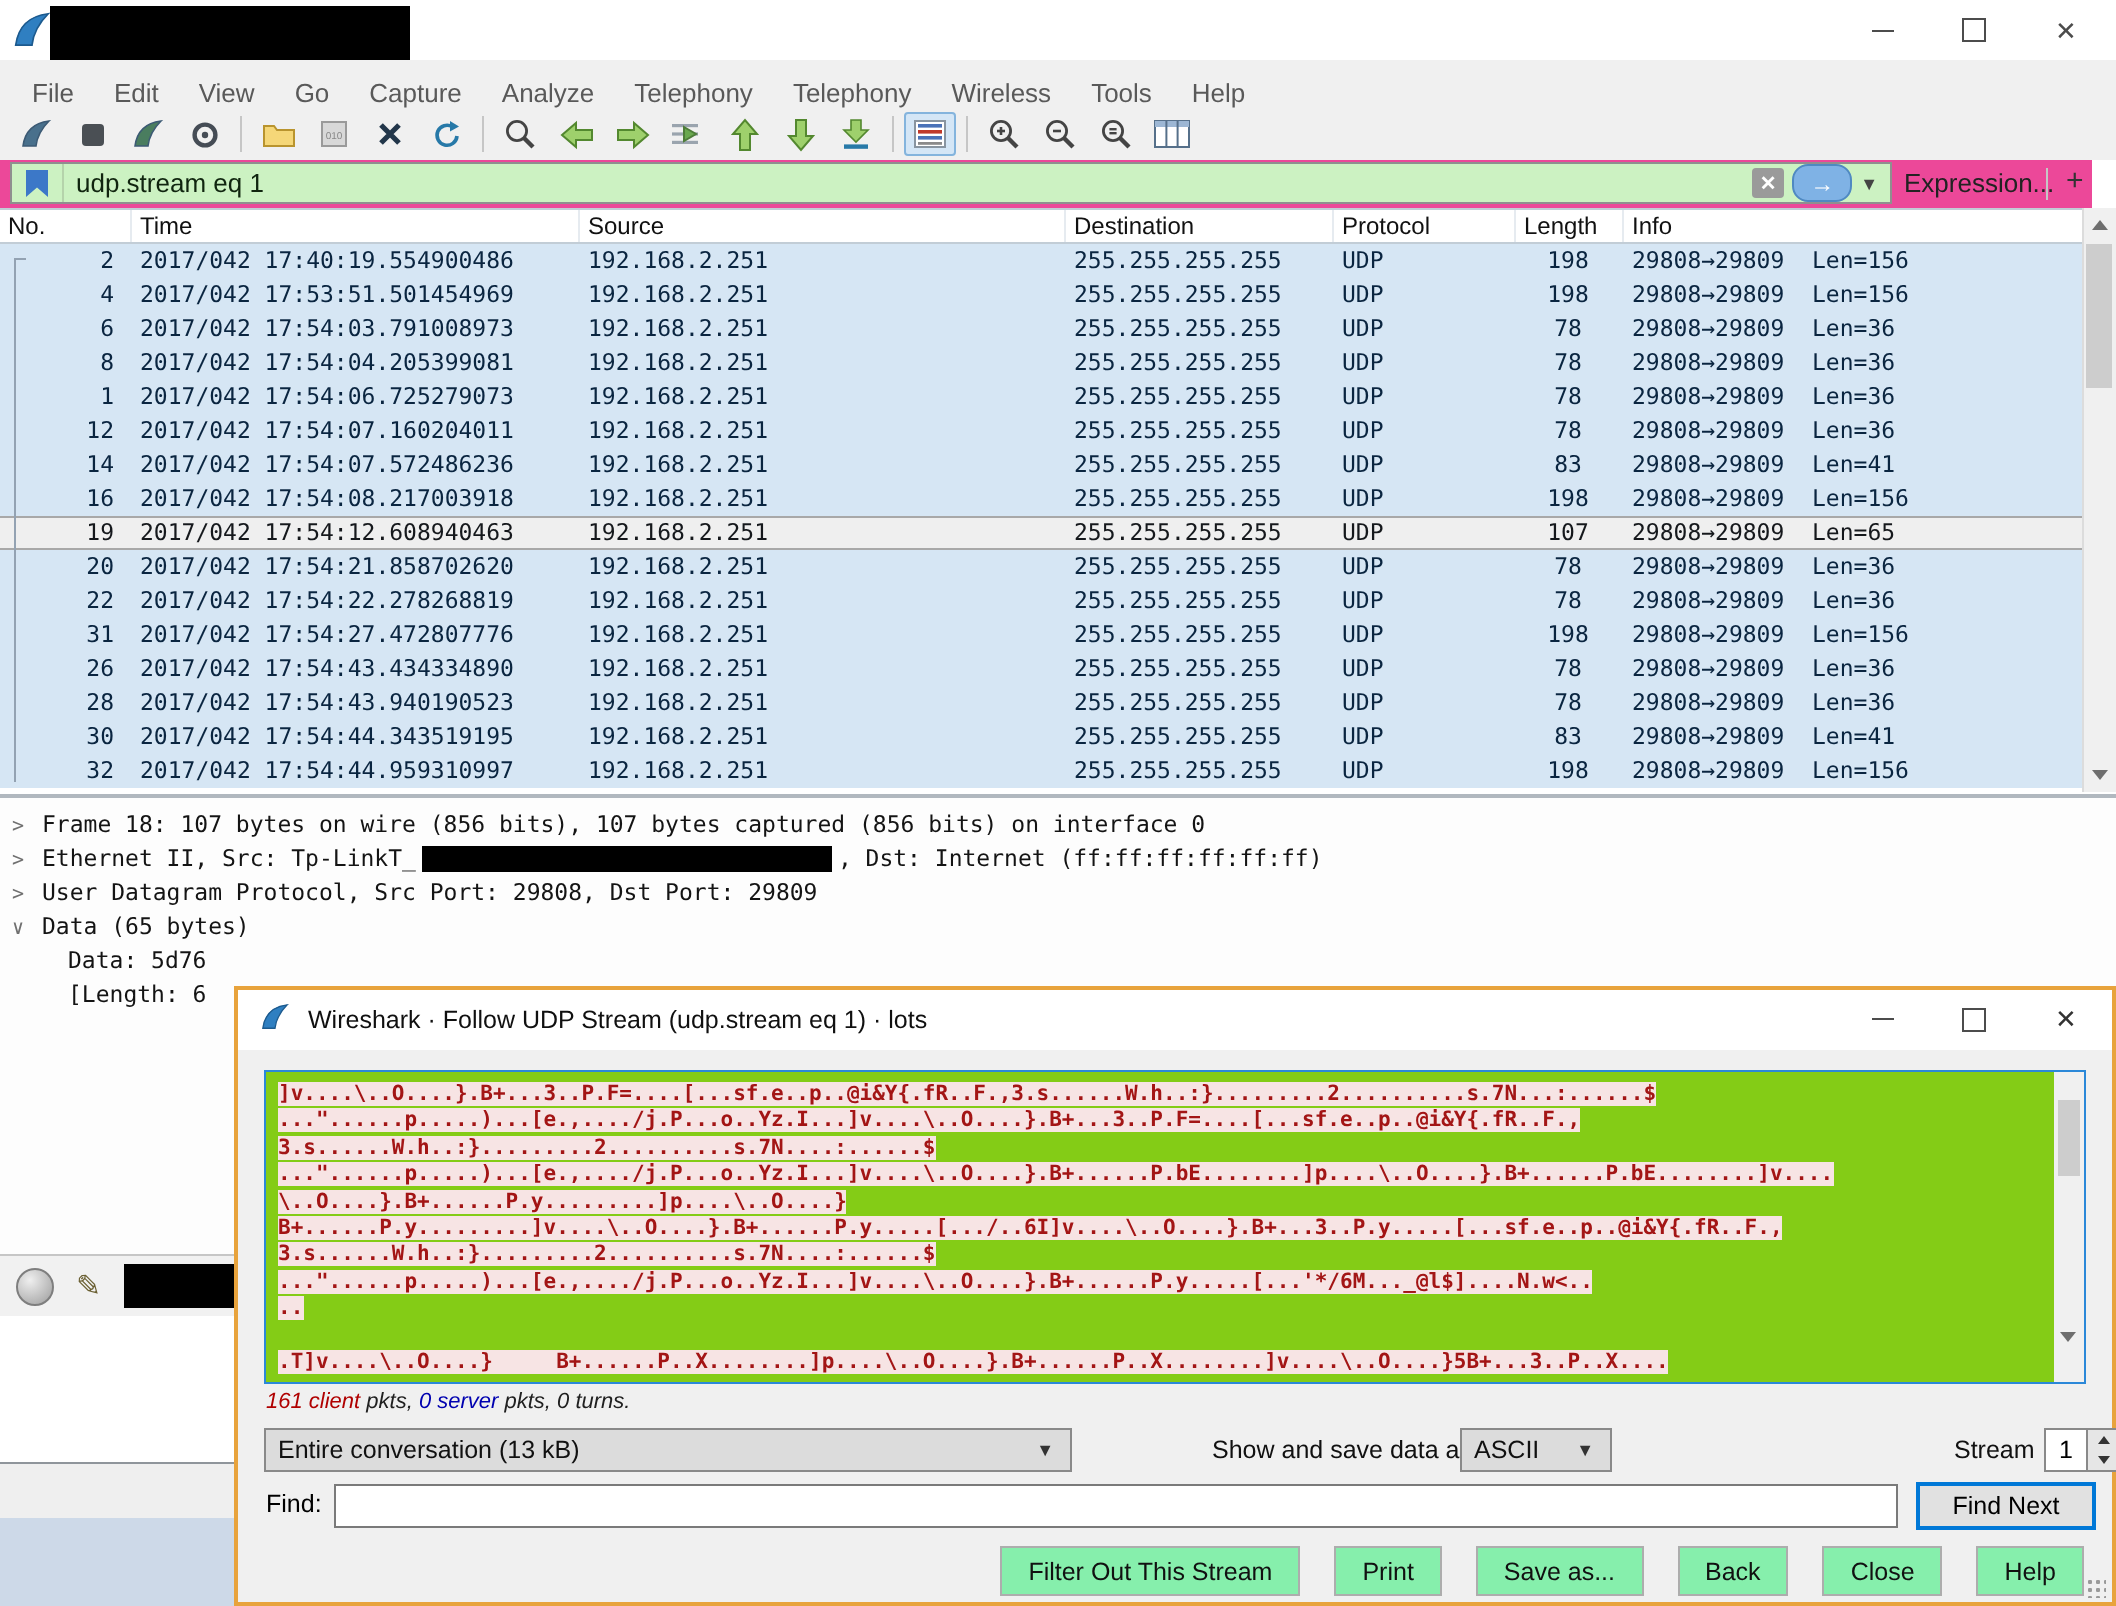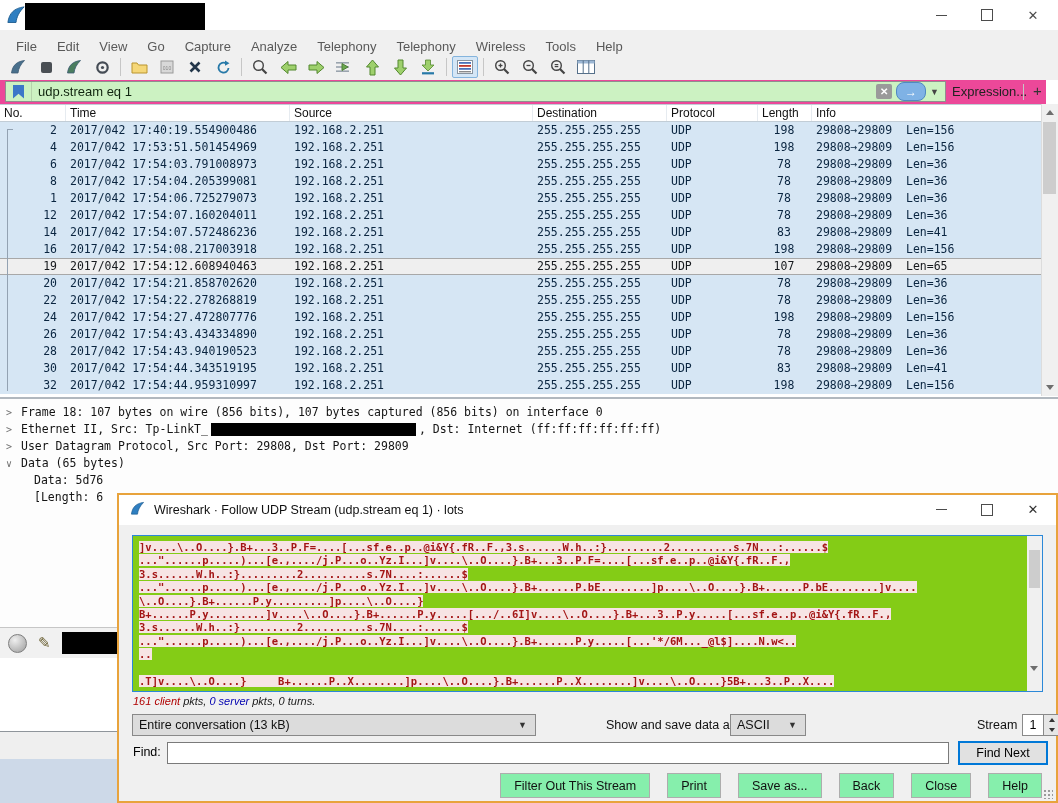--- a/index.html
+++ b/index.html
@@ -326,21 +326,21 @@
         <div class="prow pgrid"><div class="pcell col-0">4</div><div class="pcell col-1">2017/042 17:53:51.501454969</div><div class="pcell col-2">192.168.2.251</div><div class="pcell col-3">255.255.255.255</div><div class="pcell col-4">UDP</div><div class="pcell col-5">198</div><div class="pcell col-6">29808→29809  Len=156</div></div>
         <div class="prow pgrid"><div class="pcell col-0">6</div><div class="pcell col-1">2017/042 17:54:03.791008973</div><div class="pcell col-2">192.168.2.251</div><div class="pcell col-3">255.255.255.255</div><div class="pcell col-4">UDP</div><div class="pcell col-5">78</div><div class="pcell col-6">29808→29809  Len=36</div></div>
         <div class="prow pgrid"><div class="pcell col-0">8</div><div class="pcell col-1">2017/042 17:54:04.205399081</div><div class="pcell col-2">192.168.2.251</div><div class="pcell col-3">255.255.255.255</div><div class="pcell col-4">UDP</div><div class="pcell col-5">78</div><div class="pcell col-6">29808→29809  Len=36</div></div>
         <div class="prow pgrid"><div class="pcell col-0">1</div><div class="pcell col-1">2017/042 17:54:06.725279073</div><div class="pcell col-2">192.168.2.251</div><div class="pcell col-3">255.255.255.255</div><div class="pcell col-4">UDP</div><div class="pcell col-5">78</div><div class="pcell col-6">29808→29809  Len=36</div></div>
         <div class="prow pgrid"><div class="pcell col-0">12</div><div class="pcell col-1">2017/042 17:54:07.160204011</div><div class="pcell col-2">192.168.2.251</div><div class="pcell col-3">255.255.255.255</div><div class="pcell col-4">UDP</div><div class="pcell col-5">78</div><div class="pcell col-6">29808→29809  Len=36</div></div>
         <div class="prow pgrid"><div class="pcell col-0">14</div><div class="pcell col-1">2017/042 17:54:07.572486236</div><div class="pcell col-2">192.168.2.251</div><div class="pcell col-3">255.255.255.255</div><div class="pcell col-4">UDP</div><div class="pcell col-5">83</div><div class="pcell col-6">29808→29809  Len=41</div></div>
         <div class="prow pgrid"><div class="pcell col-0">16</div><div class="pcell col-1">2017/042 17:54:08.217003918</div><div class="pcell col-2">192.168.2.251</div><div class="pcell col-3">255.255.255.255</div><div class="pcell col-4">UDP</div><div class="pcell col-5">198</div><div class="pcell col-6">29808→29809  Len=156</div></div>
         <div class="prow pgrid selected"><div class="pcell col-0">19</div><div class="pcell col-1">2017/042 17:54:12.608940463</div><div class="pcell col-2">192.168.2.251</div><div class="pcell col-3">255.255.255.255</div><div class="pcell col-4">UDP</div><div class="pcell col-5">107</div><div class="pcell col-6">29808→29809  Len=65</div></div>
         <div class="prow pgrid"><div class="pcell col-0">20</div><div class="pcell col-1">2017/042 17:54:21.858702620</div><div class="pcell col-2">192.168.2.251</div><div class="pcell col-3">255.255.255.255</div><div class="pcell col-4">UDP</div><div class="pcell col-5">78</div><div class="pcell col-6">29808→29809  Len=36</div></div>
         <div class="prow pgrid"><div class="pcell col-0">22</div><div class="pcell col-1">2017/042 17:54:22.278268819</div><div class="pcell col-2">192.168.2.251</div><div class="pcell col-3">255.255.255.255</div><div class="pcell col-4">UDP</div><div class="pcell col-5">78</div><div class="pcell col-6">29808→29809  Len=36</div></div>
-        <div class="prow pgrid"><div class="pcell col-0">24</div><div class="pcell col-1">2017/042 17:54:27.472807776</div><div class="pcell col-2">192.168.2.251</div><div class="pcell col-3">255.255.255.255</div><div class="pcell col-4">UDP</div><div class="pcell col-5">198</div><div class="pcell col-6">29808→29809  Len=156</div></div>
+        <div class="prow pgrid"><div class="pcell col-0">31</div><div class="pcell col-1">2017/042 17:54:27.472807776</div><div class="pcell col-2">192.168.2.251</div><div class="pcell col-3">255.255.255.255</div><div class="pcell col-4">UDP</div><div class="pcell col-5">198</div><div class="pcell col-6">29808→29809  Len=156</div></div>
         <div class="prow pgrid"><div class="pcell col-0">26</div><div class="pcell col-1">2017/042 17:54:43.434334890</div><div class="pcell col-2">192.168.2.251</div><div class="pcell col-3">255.255.255.255</div><div class="pcell col-4">UDP</div><div class="pcell col-5">78</div><div class="pcell col-6">29808→29809  Len=36</div></div>
         <div class="prow pgrid"><div class="pcell col-0">28</div><div class="pcell col-1">2017/042 17:54:43.940190523</div><div class="pcell col-2">192.168.2.251</div><div class="pcell col-3">255.255.255.255</div><div class="pcell col-4">UDP</div><div class="pcell col-5">78</div><div class="pcell col-6">29808→29809  Len=36</div></div>
         <div class="prow pgrid"><div class="pcell col-0">30</div><div class="pcell col-1">2017/042 17:54:44.343519195</div><div class="pcell col-2">192.168.2.251</div><div class="pcell col-3">255.255.255.255</div><div class="pcell col-4">UDP</div><div class="pcell col-5">83</div><div class="pcell col-6">29808→29809  Len=41</div></div>
         <div class="prow pgrid"><div class="pcell col-0">32</div><div class="pcell col-1">2017/042 17:54:44.959310997</div><div class="pcell col-2">192.168.2.251</div><div class="pcell col-3">255.255.255.255</div><div class="pcell col-4">UDP</div><div class="pcell col-5">198</div><div class="pcell col-6">29808→29809  Len=156</div></div>
       </div>
   </div>
   <div class="vscroll">
     <span class="sarrow" style="top:0">
         <span class="tri-up"></span>
       </span>

